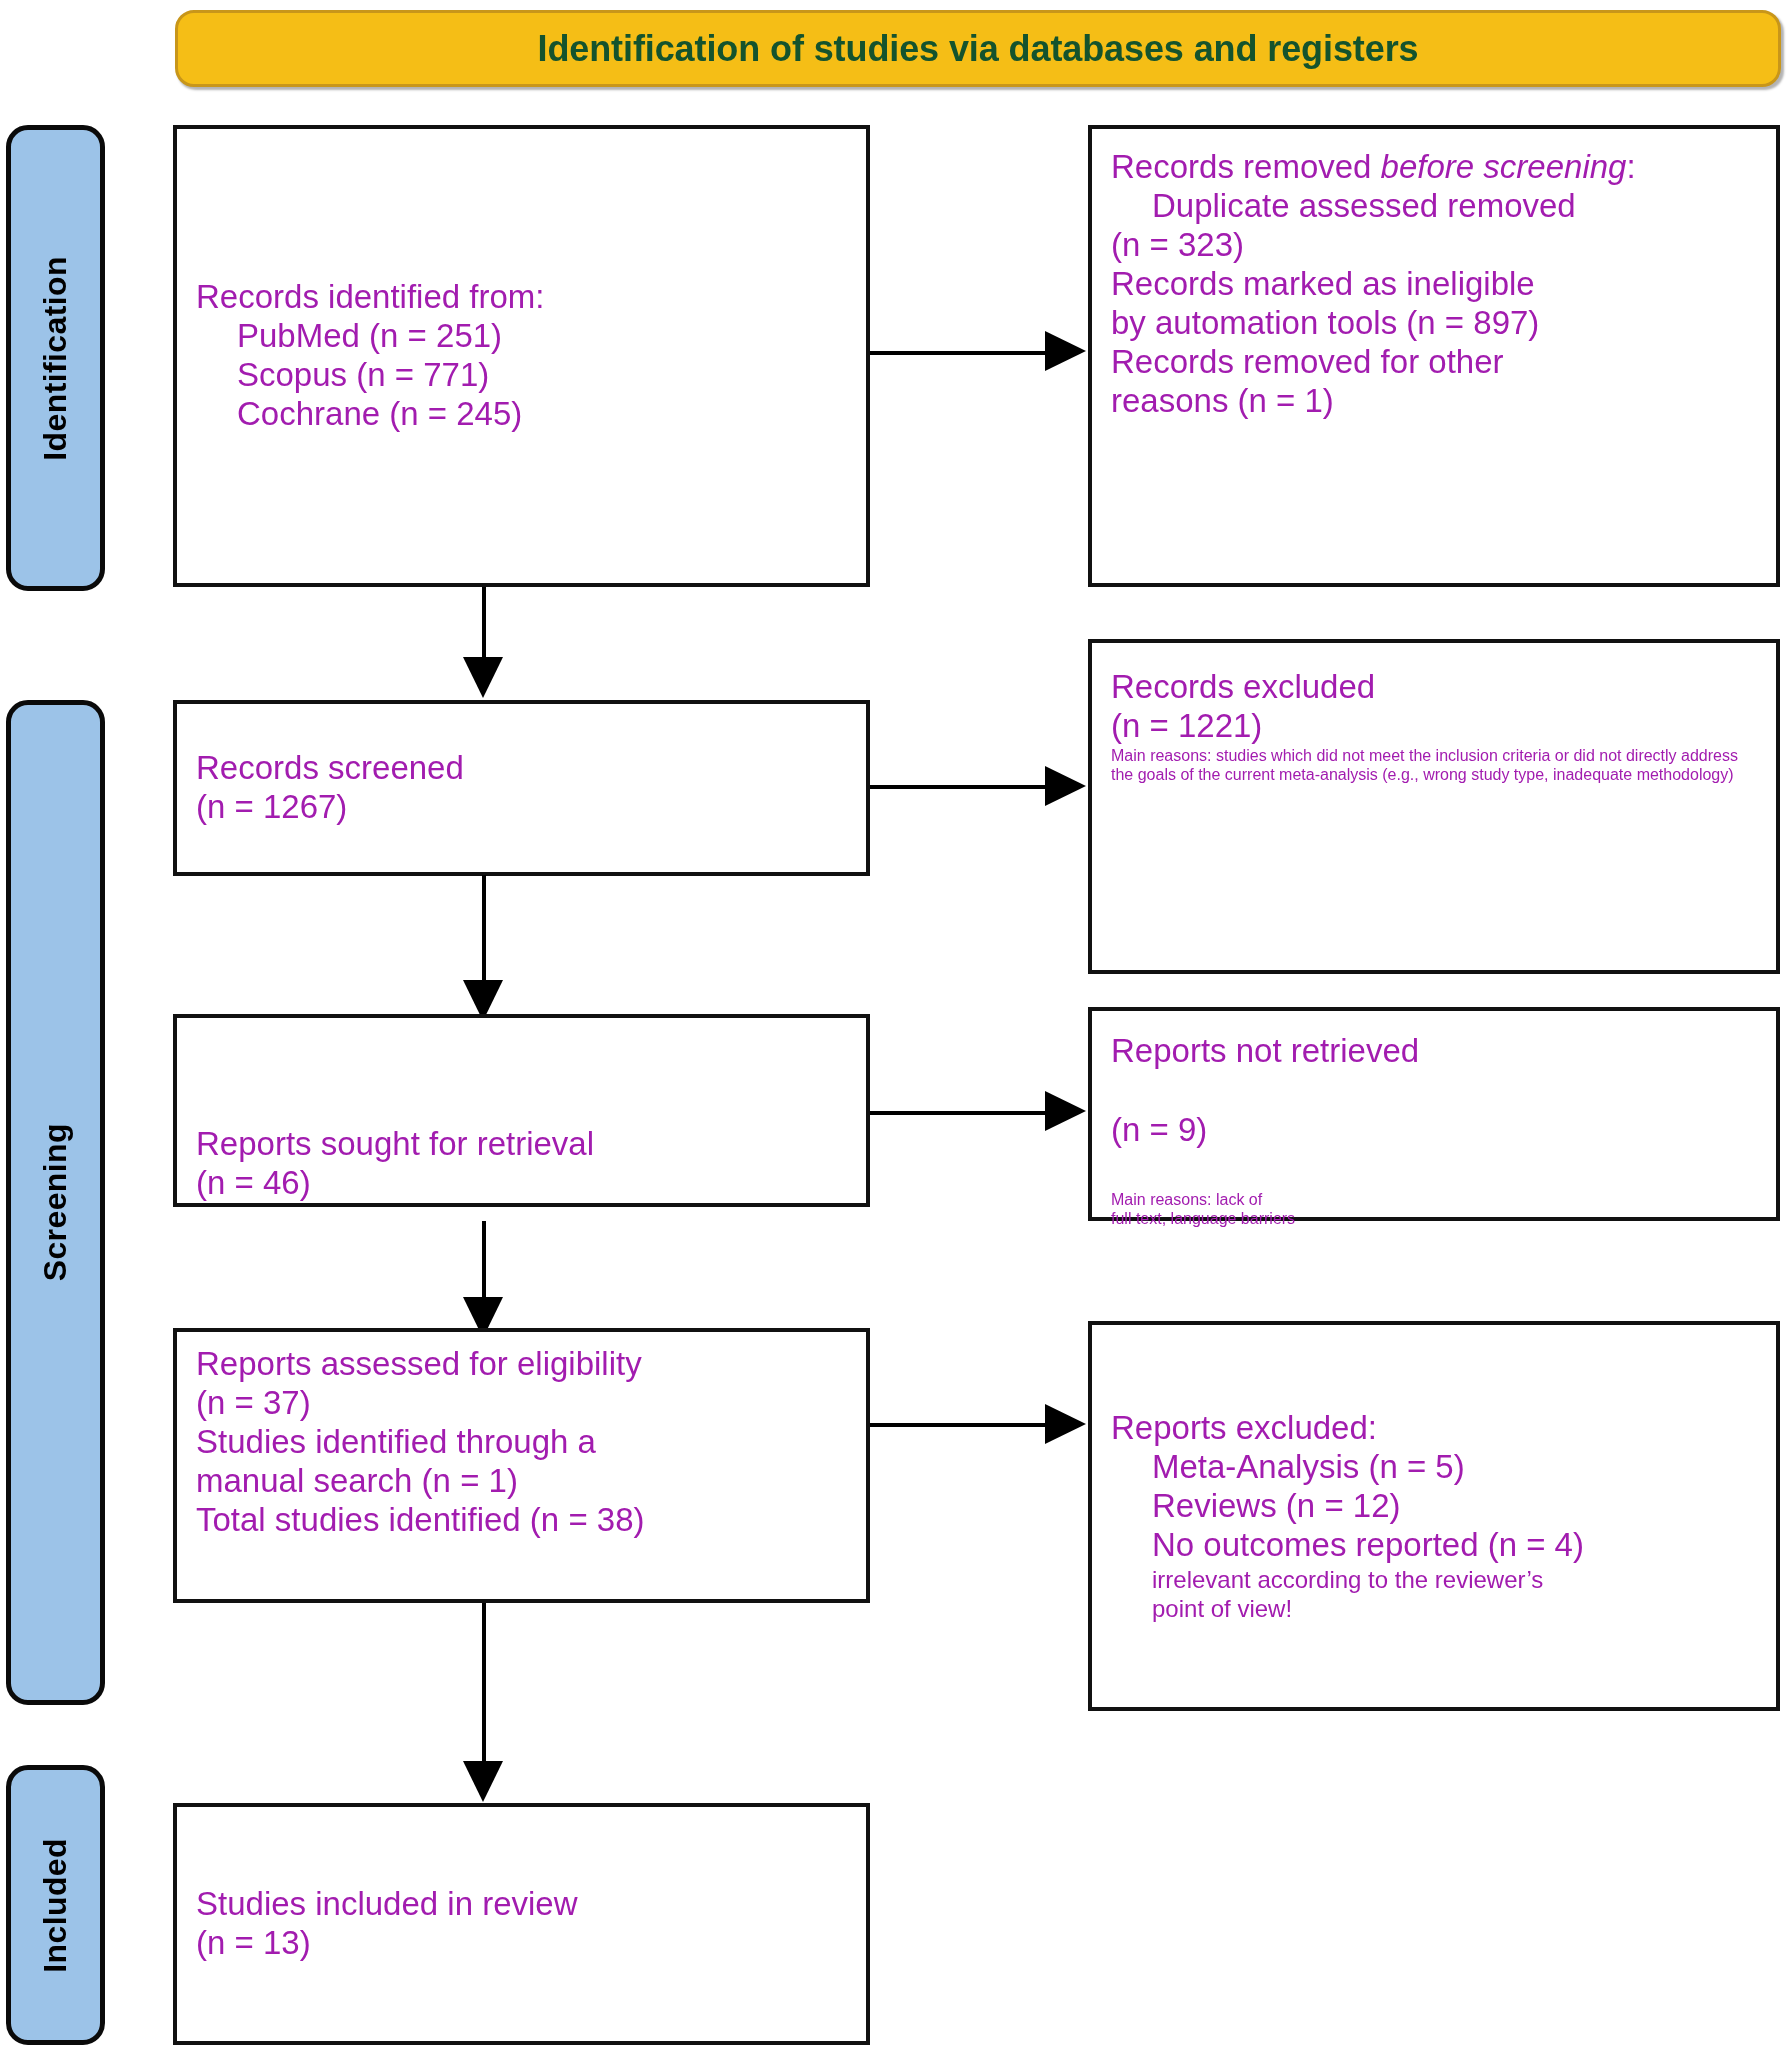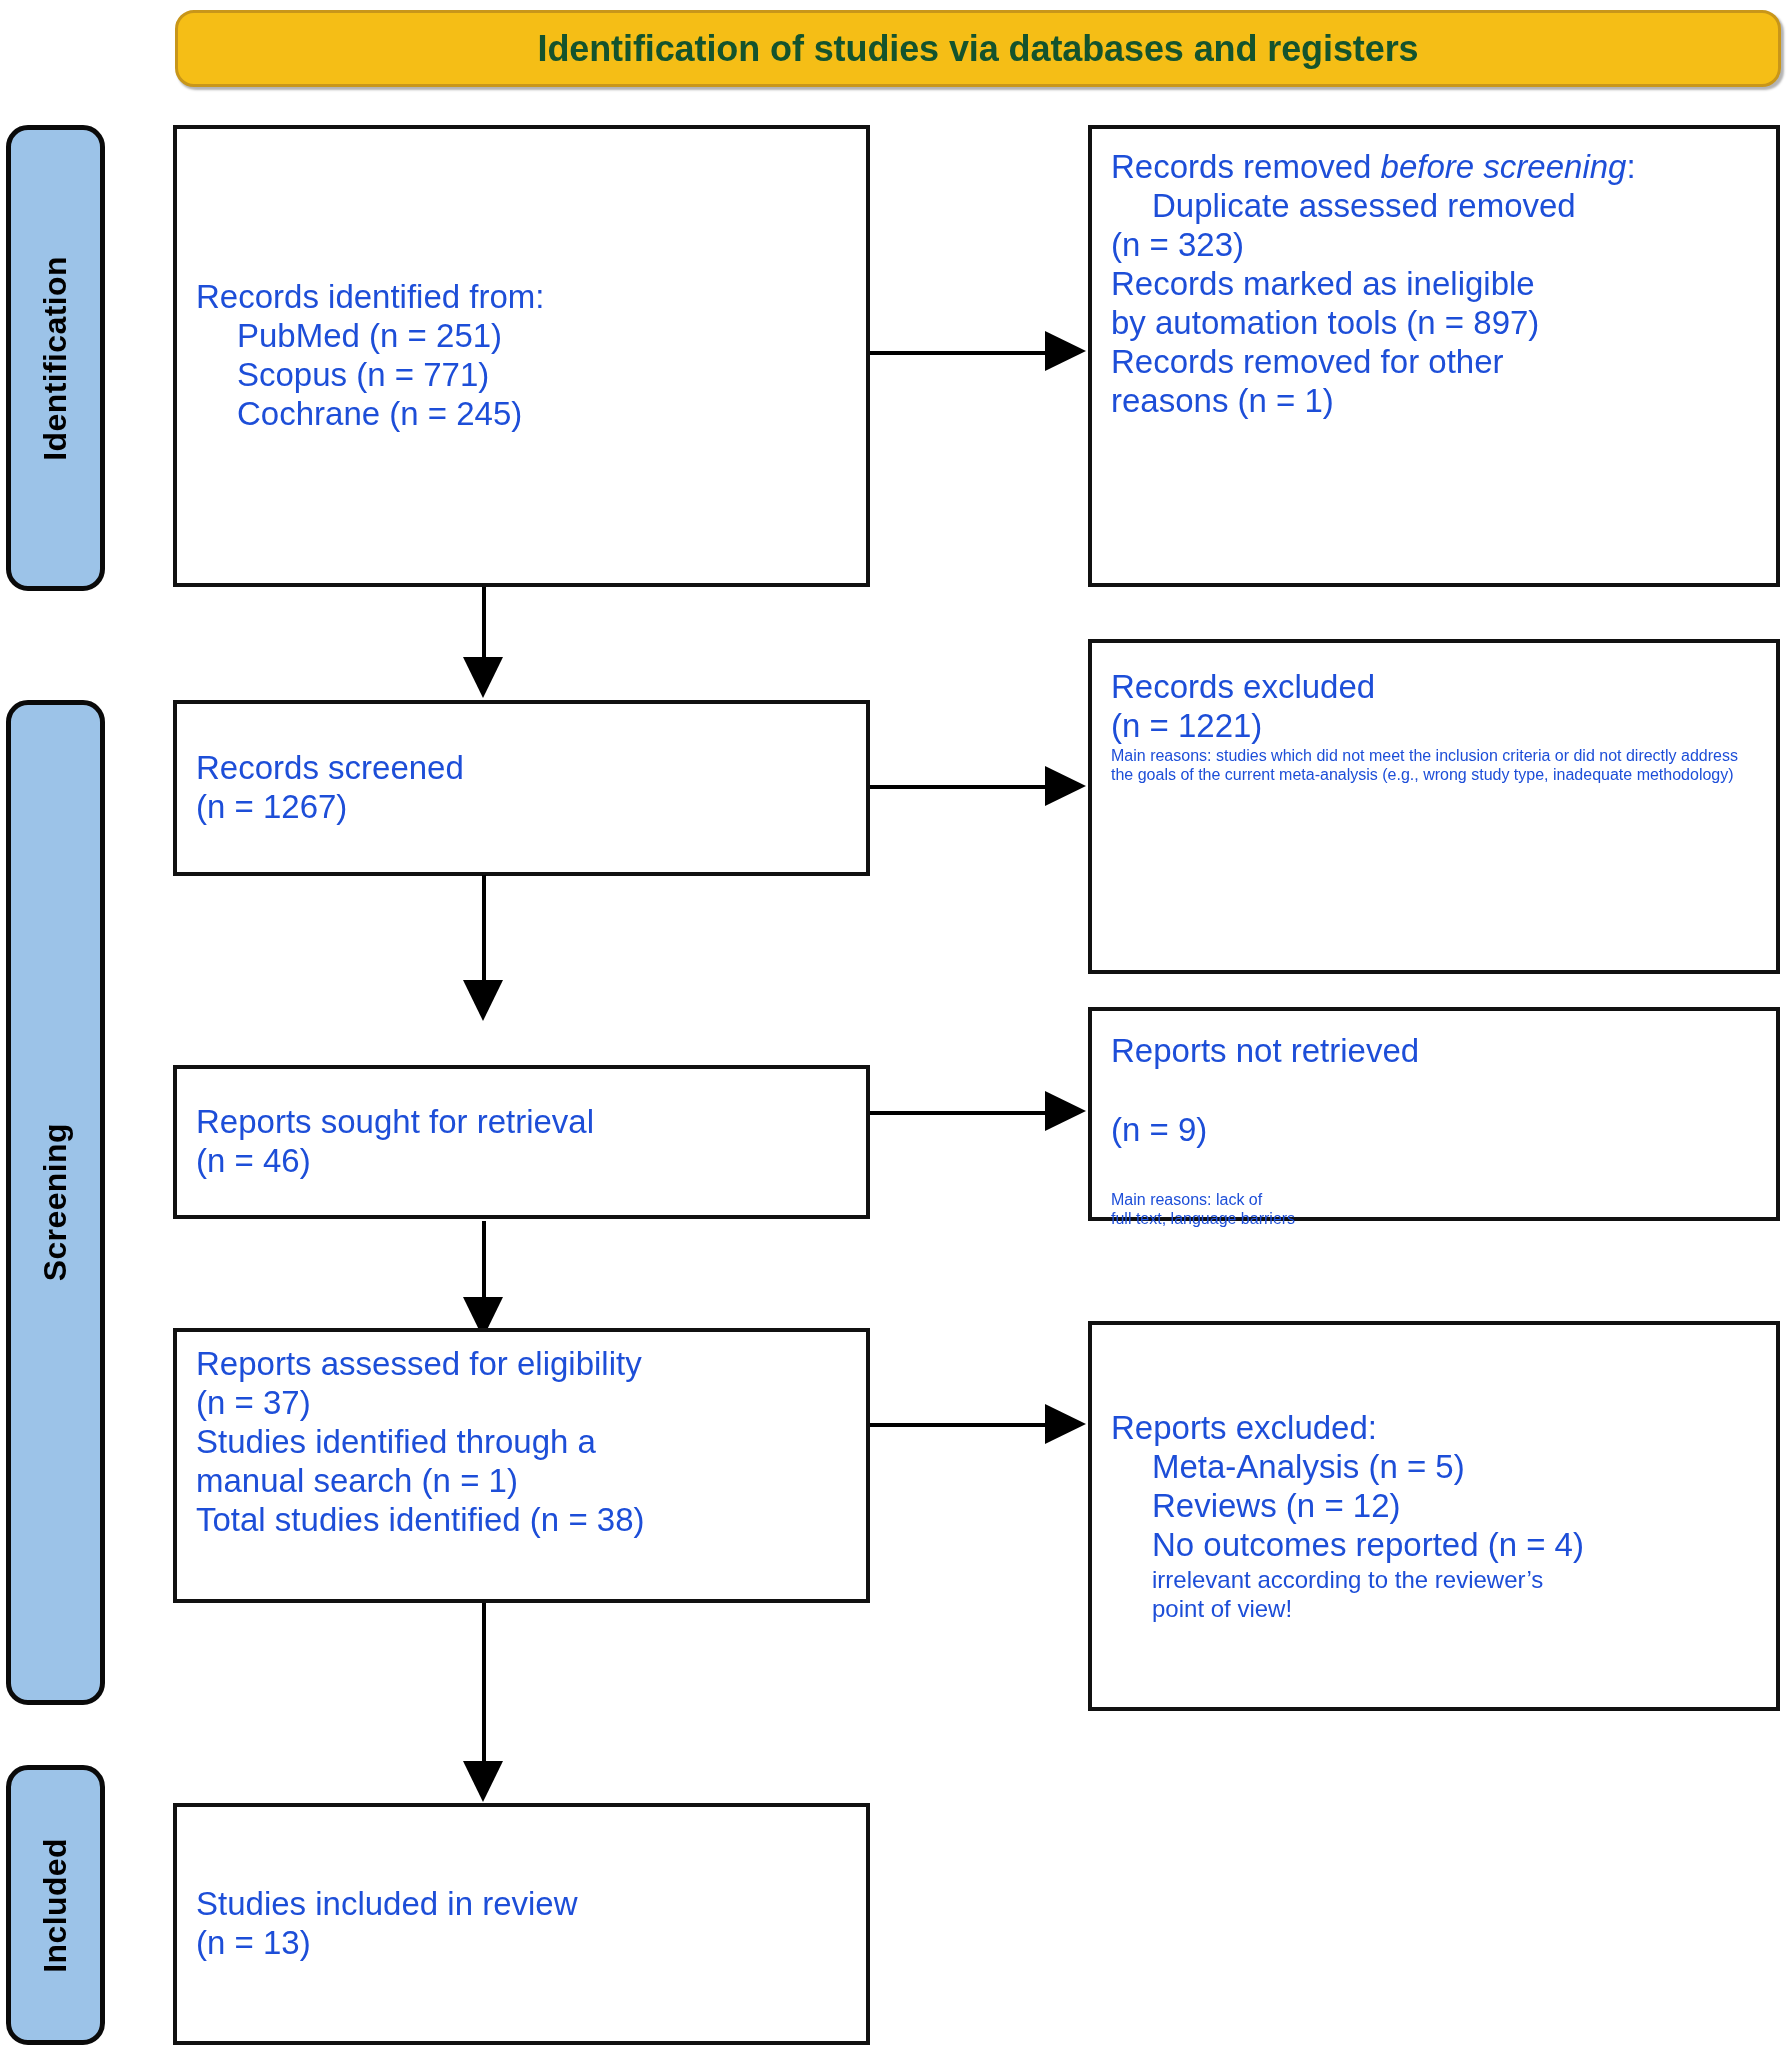--- a/index.html
+++ b/index.html
@@ -69,21 +69,21 @@
     background: #ffffff;
     border: 4.4px solid #111111;
     box-sizing: border-box;
     display: flex;
     flex-direction: column;
     justify-content: center;
     padding: 0 19px;
   }
   .box .line {
     font-size: 33px;
-    color: #1d4ed8;
+    color: #a21caf;
     line-height: 1.18;
     white-space: pre-wrap;
   }
   .box .line.indent { padding-left: 41px; }
   .box .line.small {
     font-size: 16px;
     line-height: 1.22;
   }
   .box .line.small-indent {
     font-size: 24px;
@@ -174,21 +174,21 @@
     <div class="line">(n = 1221)</div>
     <div class="line small">Main reasons: studies which did not meet the inclusion criteria or did not directly address the goals of the current meta-analysis (e.g., wrong study type, inadequate methodology)</div>
   </div>
 
   <div class="h-line" style="left:870px; top:785px; width:177px;"></div>
   <div class="h-arrow-head" style="left:1045px; top:766px;"></div>
 
   <div class="v-line" style="left:482px; top:875px; width:3.7px; height:109px;"></div>
   <div class="v-arrow-head" style="left:463px; top:980px;"></div>
 
-  <div class="box" style="left:173px; top:1065px; width:697px; height:154px;">
+  <div class="box" style="left:173px; top:1014px; width:697px; height:193px;justify-content:flex-end;">
     <div class="line">Reports sought for retrieval</div>
     <div class="line">(n = 46)</div>
   </div>
 
   <div class="box" style="left:1088px; top:1007px; width:692px; height:214px; justify-content:flex-start; padding-top:20.7px;gap:40px;">
     <div class="line">Reports not retrieved</div>
     <div class="line">(n = 9)</div>
     <div class="line small">Main reasons: lack of
 full text, language barriers</div>
   </div>

